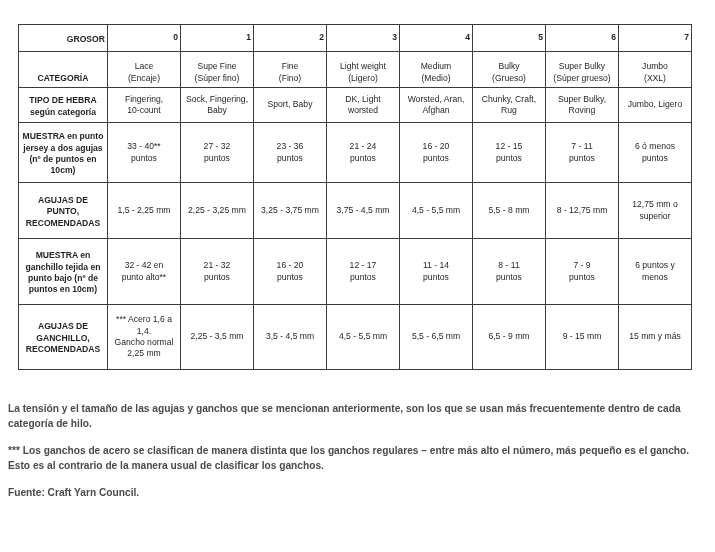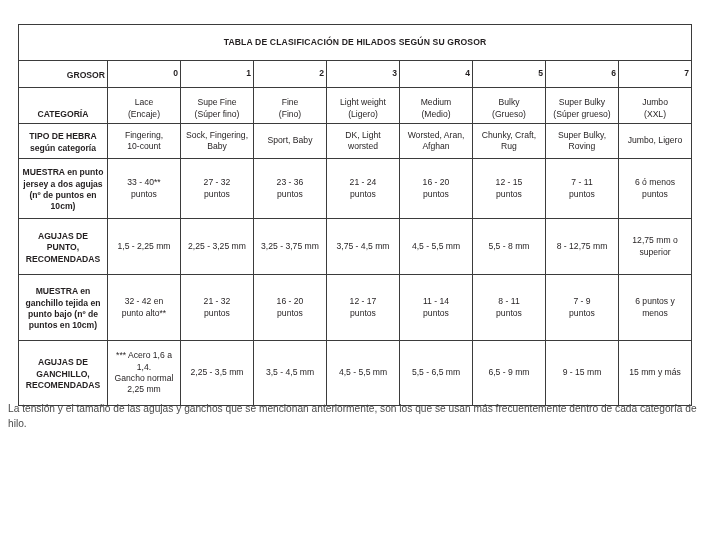--- a/index.html
+++ b/index.html
@@ -96,20 +96,21 @@
     position: absolute;
     left: 8px;
     top: 402px;
     width: 700px;
     font-size: 10.2px;
     line-height: 1.47;
     color: #4a4a4a;
   }
   .notes p {
     margin: 0 0 12px 0;
+    font-weight: bold;
   }
   .notes p:last-child { margin-bottom: 0; }
 </style>
 </head>
 <body>
 
 <div id="page">
 
   <div class="table-wrap">
     <table class="yarn-table">
@@ -118,23 +119,20 @@
         <col class="c-data">
           <col class="c-data">
           <col class="c-data">
           <col class="c-data">
         <col class="c-data">
           <col class="c-data">
           <col class="c-data">
           <col class="c-last">
       </colgroup>
       <tbody>
-        <tr class="r-title">
-          <td class="title-cell" colspan="9">TABLA DE CLASIFICACIÓN DE HILADOS SEGÚN SU GROSOR</td>
-        </tr>
 
         <tr class="r-grosor">
           <td class="rowlabel">GROSOR</td>
           <td class="grosor-num">0</td>
           <td class="grosor-num">1</td>
           <td class="grosor-num">2</td>
           <td class="grosor-num">3</td>
           <td class="grosor-num">4</td>
           <td class="grosor-num">5</td>
           <td class="grosor-num">6</td>
@@ -211,15 +209,17 @@
           <td>6,5 - 9 mm</td>
           <td>9 - 15 mm</td>
           <td>15 mm y más</td>
         </tr>
       </tbody>
     </table>
   </div>
 
   <div class="notes">
     <p>La tensión y el tamaño de las agujas y ganchos que se mencionan anteriormente, son los que se usan más frecuentemente dentro de cada categoría de hilo.</p>
+    <p>*** Los ganchos de acero se clasifican de manera distinta que los ganchos regulares – entre más alto el número, más pequeño es el gancho. Esto es al contrario de la manera usual de clasificar los ganchos.</p>
+    <p>Fuente: Craft Yarn Council.</p>
   </div>
 
 </div>
 
 </body></html>

